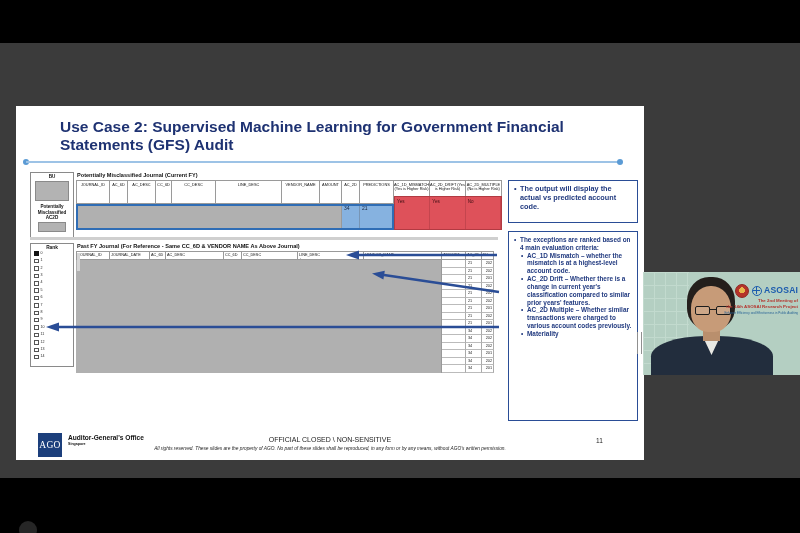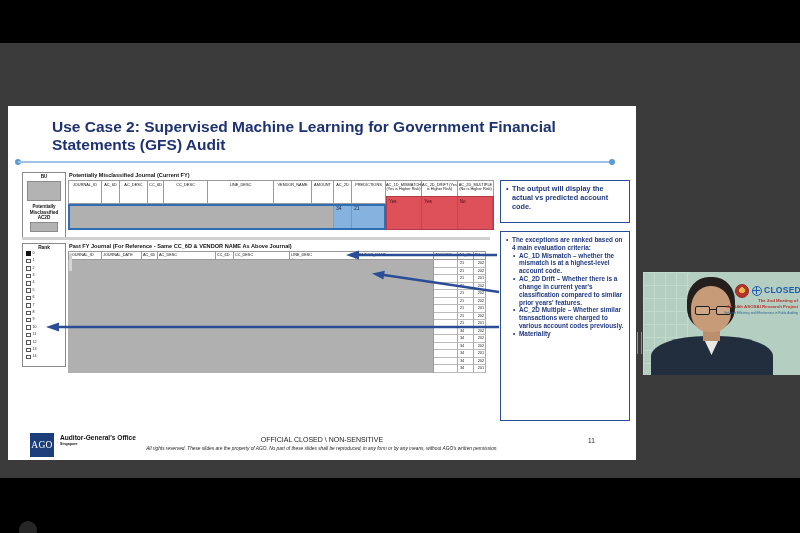--- a/index.html
+++ b/index.html
@@ -1,19 +1,19 @@
 <!DOCTYPE html>
 <html><head>
 <meta charset="utf-8">
 <style>
   html,body{margin:0;padding:0;background:#000;}
   *{box-sizing:border-box;font-family:"Liberation Sans",sans-serif;}
   .stage{position:relative;width:800px;height:533px;background:#000;overflow:hidden;}
   .share{position:absolute;left:0;top:43px;width:800px;height:435px;background:#3b3b3b;}
-  .slide{position:absolute;left:8px;top:63px;width:628px;height:354px;background:#fff;}
+  .slide{position:absolute;left:16px;top:63px;width:628px;height:354px;background:#fff;}
   
   .title{position:absolute;left:44px;top:12px;width:540px;font-size:15.5px;line-height:1.18;font-weight:bold;color:#1e3272;margin:0;}
   .divider{position:absolute;left:10px;top:55px;width:596px;height:2px;background:#9dc3e6;}
   .dot{position:absolute;top:52.5px;width:6px;height:6px;border-radius:50%;background:#5b9bd5;}
   .dot.l{left:7px}.dot.r{left:601px}
   
   .tinycap{position:absolute;font-size:5.6px;font-weight:bold;color:#111;white-space:nowrap;}
   
   .t1side{position:absolute;left:14px;top:66px;width:44px;height:68px;border:0.5px solid #8a8a8a;background:#fff;font-size:4.6px;font-weight:bold;text-align:center;color:#111;}
   .t1side .lbl{padding-top:1px;line-height:1.15;}
@@ -348,21 +348,21 @@
       <div class="suit"></div>
       <div class="shirt"></div>
       <div class="neck"></div>
       <div class="hair"></div>
       <div class="face"></div>
       <div class="glass gl"></div>
       <div class="glass gr"></div>
       <div class="bridge"></div>
       <div class="emblem"></div>
       <div class="globe"></div>
-      <div class="asosai">CLOSED</div>
+      <div class="asosai">ASOSAI</div>
       <div class="meet1">The 2nd Meeting of</div>
       <div class="meet2">the 14th ASOSAI Research Project</div>
       <div class="meet3">Enhance Efficiency and Effectiveness in Public Auditing</div>
     </div>
     <div class="handle"></div>
     <div class="cornerctl"></div>
   </div>
 </div>
 
 </body></html>

